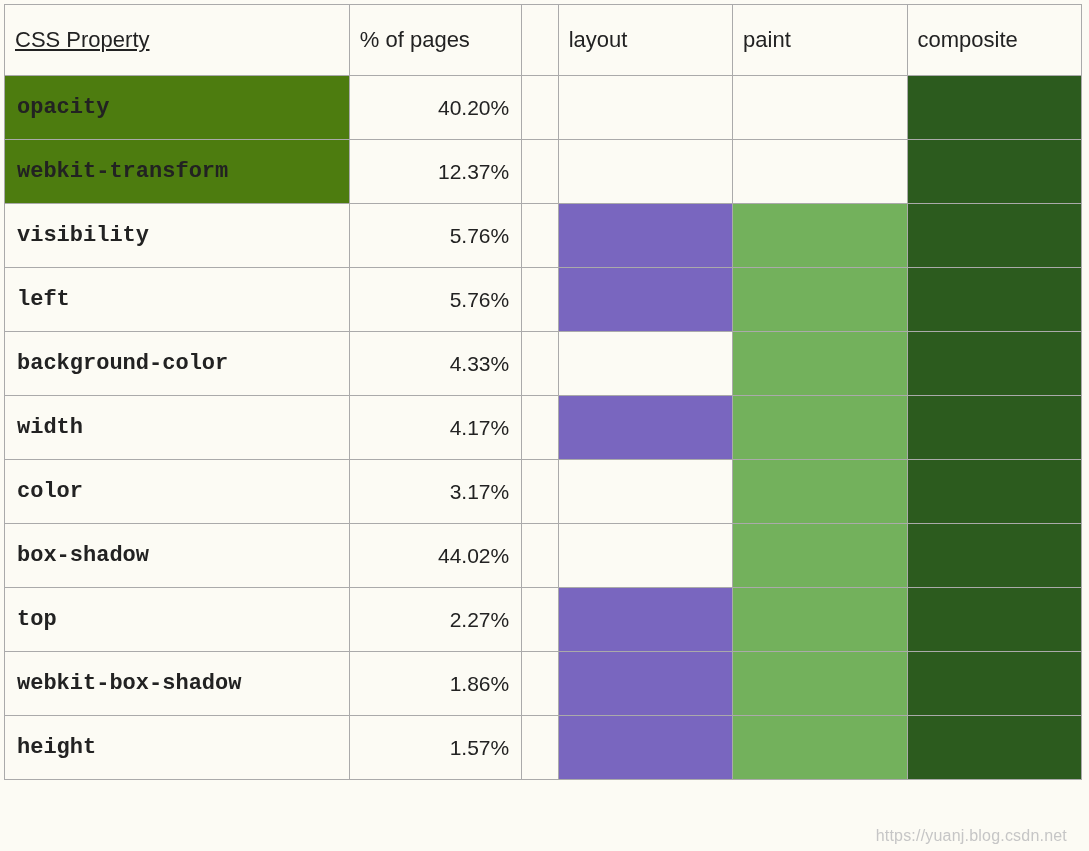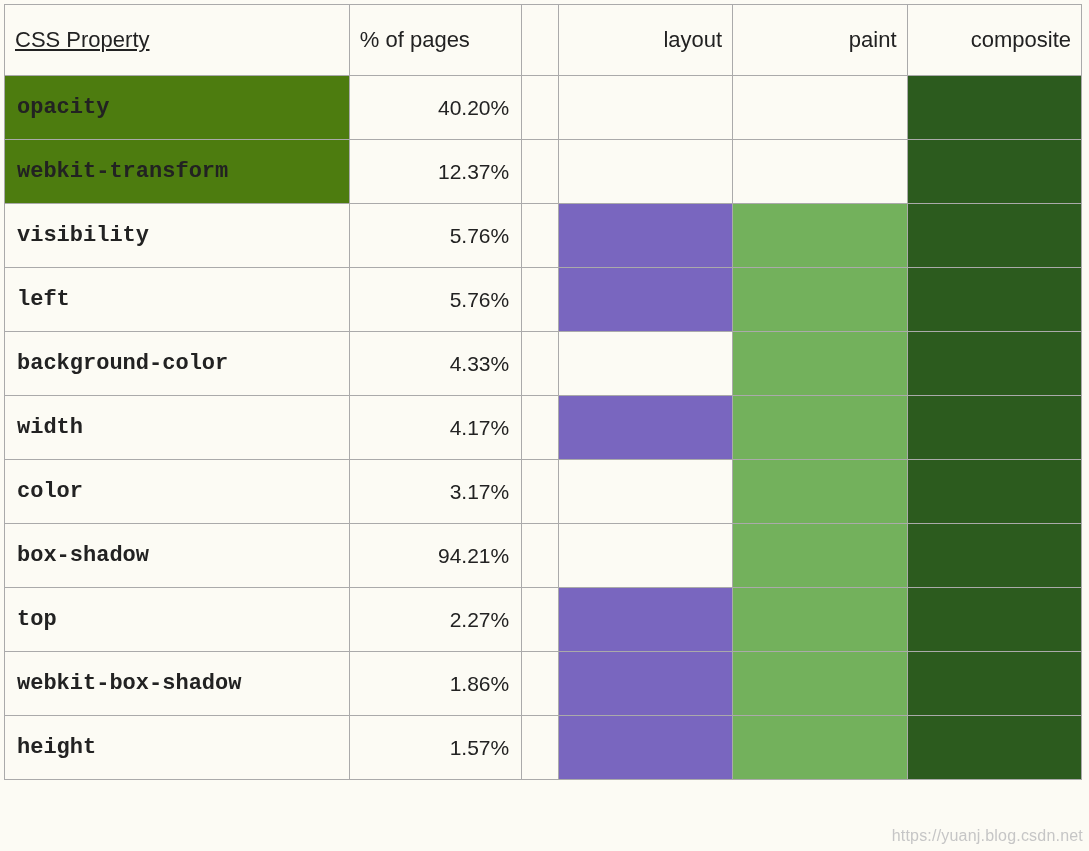--- a/index.html
+++ b/index.html
@@ -20,21 +20,21 @@
     background: #fcfbf4;
   }
   th, td {
     border: 1px solid #aaa;
     padding: 18px 12px 18px 12px;
     vertical-align: middle;
     background: #fcfbf4;
   }
   th {
     font-weight: normal;
-    text-align: right;
+    text-align: left;
     font-family: Verdana, Geneva, sans-serif;
     font-size: 22px;
     padding: 22px 10px;
   }
   th.col-prop { text-align: left; width: 340px; text-decoration: underline; }
   th.col-pct  { text-align: left; width: 170px; }
   th.col-spacer { width: 36px; }
   th.col-layout, th.col-paint, th.col-composite { width: 172px; }
   td.prop {
     font-family: "Courier New", Courier, monospace;
@@ -55,21 +55,21 @@
   }
   td.swatch {
     padding: 0;
     height: 60px;
   }
   td.swatch.layout-on    { background: #7966bf; }
   td.swatch.paint-on     { background: #73b15c; }
   td.swatch.composite-on { background: #2c5b1e; }
   .watermark {
     position: fixed;
-    right: 6px;
+    right: 22px;
     bottom: 6px;
     color: #c6c6c6;
     font-family: Arial, sans-serif;
     font-size: 16px;
     letter-spacing: 0.2px;
     pointer-events: none;
   }
   tbody tr td { height: 64px; }
 </style>
 </head>
@@ -139,21 +139,21 @@
         <tr>
           <td class="prop">color</td>
           <td class="pct">3.17%</td>
           <td class="spacer"></td>
           <td class="swatch"></td>
           <td class="swatch paint-on"></td>
           <td class="swatch composite-on"></td>
         </tr>
         <tr>
           <td class="prop">box-shadow</td>
-          <td class="pct">94.21%</td>
+          <td class="pct">44.02%</td>
           <td class="spacer"></td>
           <td class="swatch"></td>
           <td class="swatch paint-on"></td>
           <td class="swatch composite-on"></td>
         </tr>
         <tr>
           <td class="prop">top</td>
           <td class="pct">2.27%</td>
           <td class="spacer"></td>
           <td class="swatch layout-on"></td>

